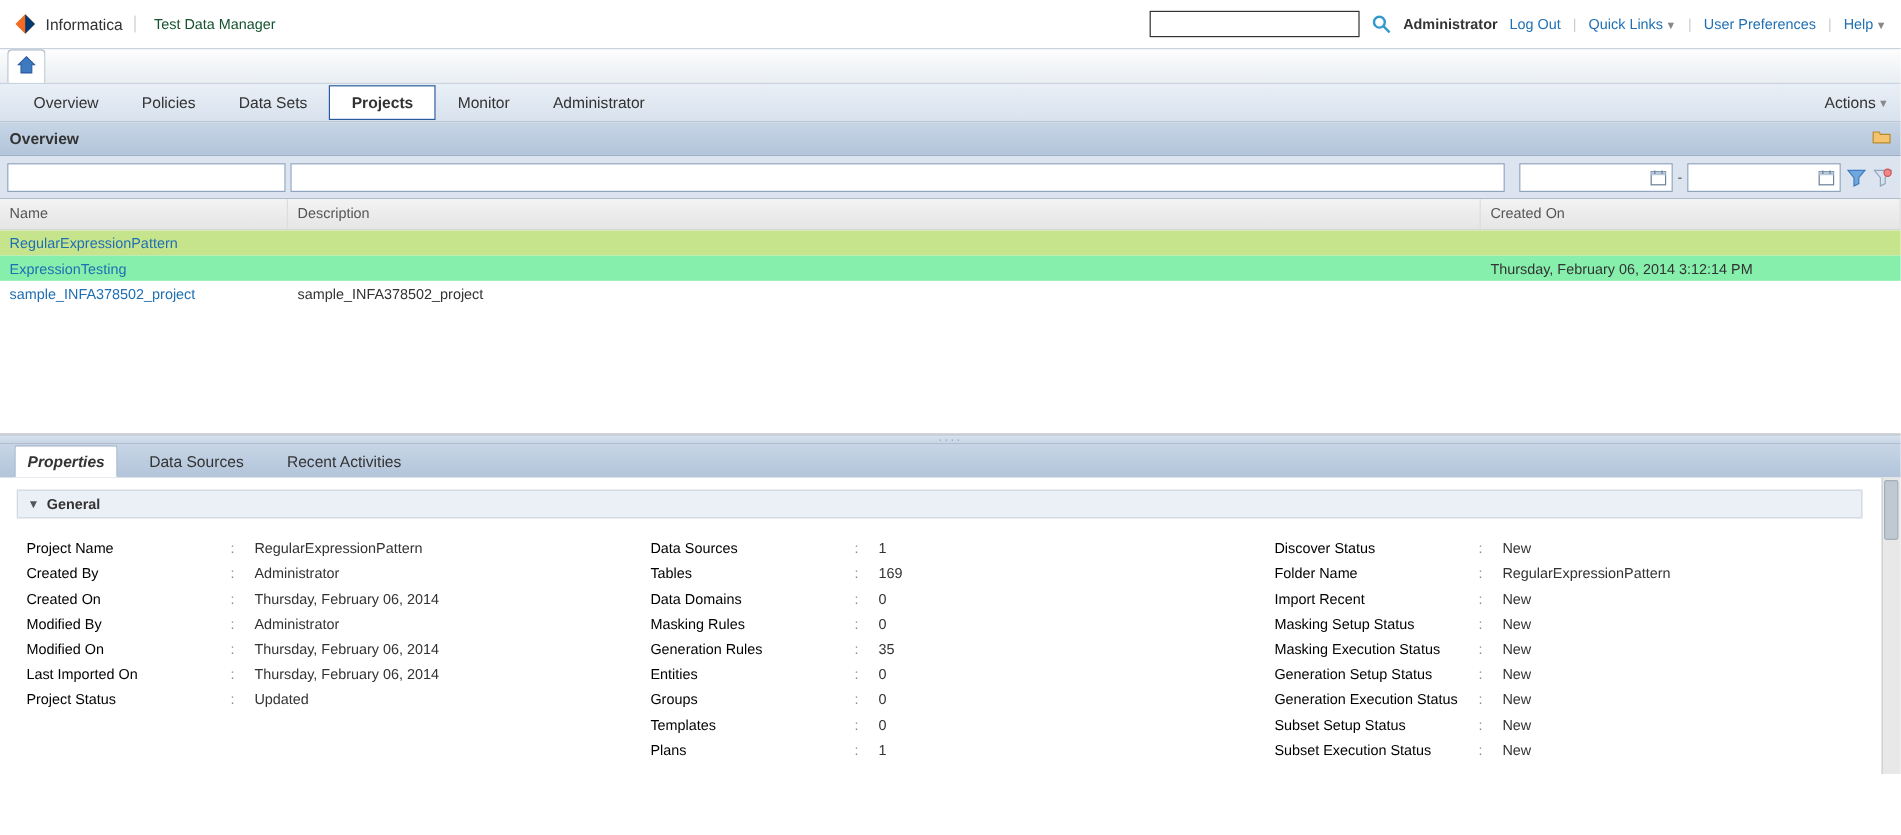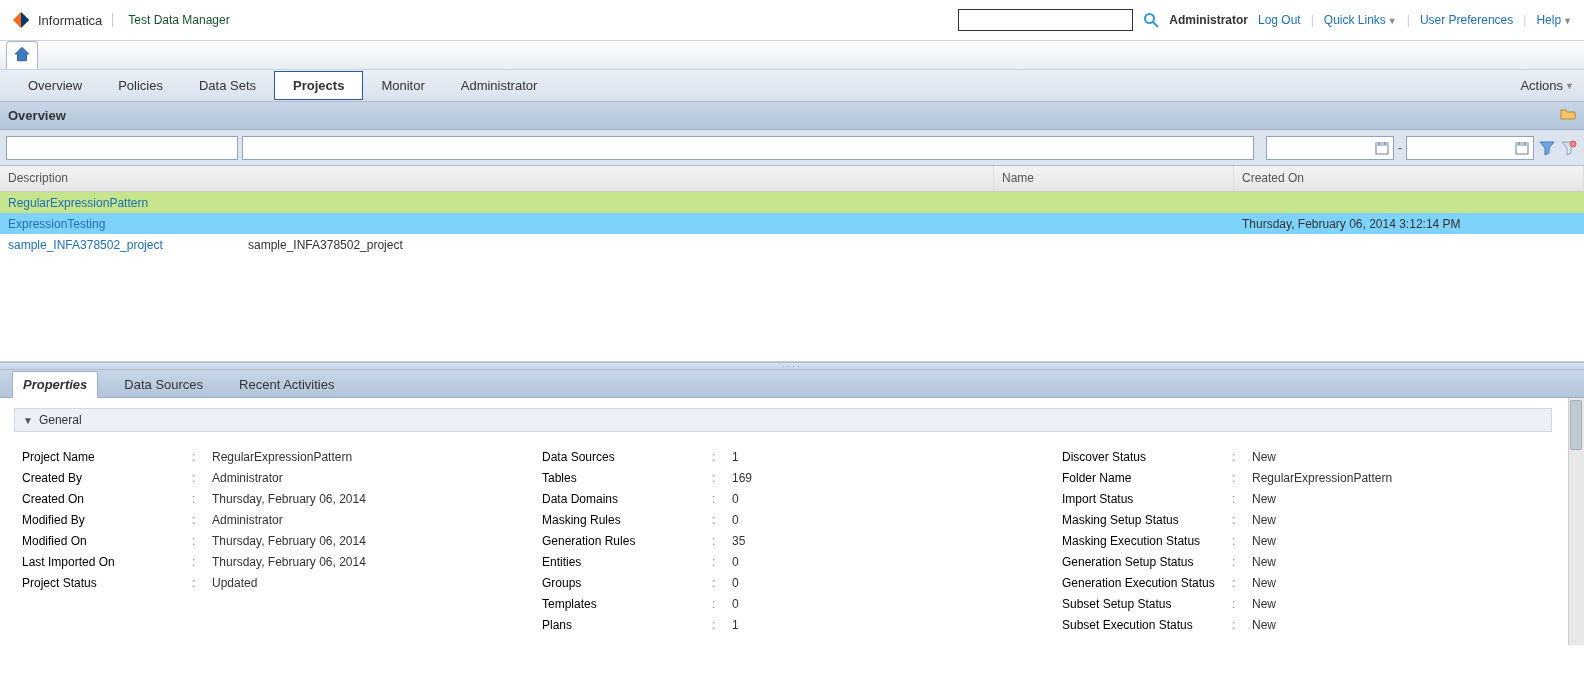--- a/index.html
+++ b/index.html
@@ -40,40 +40,40 @@
 
 .grid-header { background: linear-gradient(to bottom,#f3f3f3 0%,#e5e5e5 100%); border-bottom:1px solid #ccc; height:26px; display:flex; }
 .col { padding:5px 8px; border-right:1px solid #ddd; color:#555; }
 .col-name { width:240px; }
 .col-desc { flex:1; }
 .col-date { width:350px; }
 
 .grid-body { background:#fff; min-height:170px; border-bottom:1px solid #ccc; }
 .row { display:flex; height:21px; align-items:center; }
 .row.selected { background:#c6e48c; }
-.row.even { background:#7dd3fc;gap:11px; }
+.row.even { background:#86efac;gap:11px; }
 .row .col { border-right:none; padding:2px 8px; }
 .row .col-name { color:#1f6fb3; cursor:pointer; }
 .row .col-desc { color:#333; }
 .row .col-date { color:#333; }
 
 .splitter { height:8px; background:linear-gradient(to bottom,#d8e2ee 0%,#c7d5e6 100%); border-top:1px solid #b0bccb; border-bottom:1px solid #b0bccb; display:flex; align-items:center; justify-content:center; cursor:row-resize;}
 .splitter-dots { color:#8899aa; letter-spacing:2px; font-size:9px; }
 
 .lower-tabs { background: linear-gradient(to bottom,#c7d5e6 0%,#b3c5db 100%); border-bottom:1px solid #9cafc6; height:28px; display:flex; align-items:flex-end; padding-left:12px; gap:16px; }
 .lower-tab { padding:5px 10px; color:#333; cursor:pointer; font-size:13px; }
 .lower-tab.active { background:#fff; border:1px solid #9cafc6; border-bottom:1px solid #fff; font-weight:bold; border-radius:2px 2px 0 0; margin-bottom:-1px;font-style:italic;}
 
 .details { background:#fff; padding:10px 14px; position:relative; }
 .scroll-indicator { position:absolute; right:0; top:0; bottom:0; width:16px; background:#e8e8e8; border-left:1px solid #ccc; }
 .scroll-thumb { position:absolute; right:2px; top:2px; width:12px; height:50px; background:#c0c8d2; border:1px solid #a5afbc; border-radius:2px; }
 
 .section-header { background:#ebf0f6; border:1px solid #d0d8e2; height:24px; display:flex; align-items:center; padding:0 8px; margin-bottom:14px; cursor:pointer; margin-right:18px;}
 .section-header .arrow { font-size:10px; margin-right:6px; color:#555; }
-.section-title { font-weight:normal; }
+.section-title { font-weight:bold; }
 
 .detail-cols { display:flex; gap:30px; padding-left:8px; margin-right:18px; }
 .detail-col { flex:1; }
 .detail-row { display:flex; height:21px; align-items:center; }
 .detail-label { width:170px; color:#000000; }
 .detail-colon { width:20px; color:#888; }
 .detail-value { color:#333; }
 </style>
 </head>
 <body>
@@ -173,22 +173,22 @@
   </span>
   <span class="filter-icon">
     <svg viewBox="0 0 16 16" width="16" height="16">
         <path d="M1 2 h14 l-5 6 v5 l-4 2 v-7 z" fill="#d8e2ee" stroke="#8fa5bf"></path>
         <circle cx="12" cy="4" r="3" fill="#e88" stroke="#c55"></circle>
       </svg>
   </span>
 </div>
 
 <div class="grid-header">
+  <div class="col col-name">Name</div>
   <div class="col col-desc">Description</div>
-  <div class="col col-name">Name</div>
   <div class="col col-date">Created On</div>
 </div>
 
 <div class="grid-body">
   <div class="row selected">
     <div class="col col-name">RegularExpressionPattern</div>
     <div class="col col-desc"></div>
   </div>
   <div class="row even">
     <div class="col col-name">ExpressionTesting</div>
@@ -309,21 +309,21 @@
           <div class="detail-label">Discover Status</div>
           <div class="detail-colon">:</div>
           <div class="detail-value">New</div>
         </div>
         <div class="detail-row">
           <div class="detail-label">Folder Name</div>
           <div class="detail-colon">:</div>
           <div class="detail-value">RegularExpressionPattern</div>
         </div>
         <div class="detail-row">
-          <div class="detail-label">Import Status</div>
+          <div class="detail-label">Import Recent</div>
           <div class="detail-colon">:</div>
           <div class="detail-value">New</div>
         </div>
         <div class="detail-row">
           <div class="detail-label">Masking Setup Status</div>
           <div class="detail-colon">:</div>
           <div class="detail-value">New</div>
         </div>
         <div class="detail-row">
           <div class="detail-label">Masking Execution Status</div>

